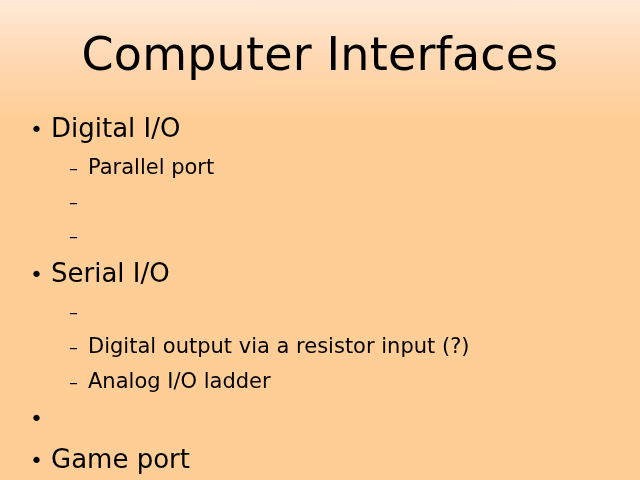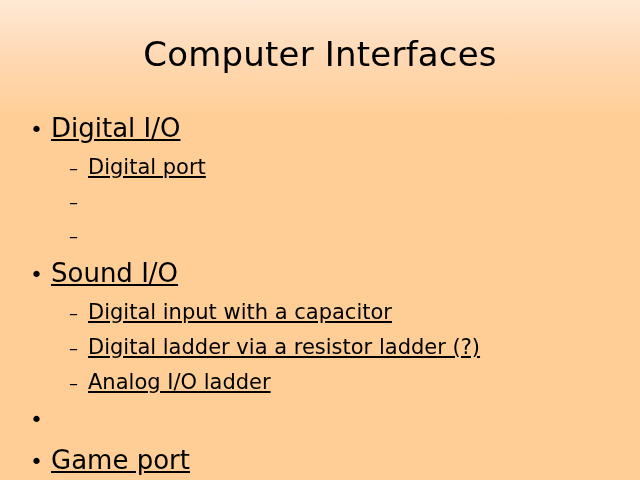--- a/index.html
+++ b/index.html
@@ -25,21 +25,21 @@
                 #ffce96 480px);
     overflow: hidden;
   }
 
   #slide-title {
     position: absolute;
     top: 33px;
     left: 0;
     width: 640px;
     text-align: center;
-    font-size: 34px;
+    font-size: 46px;
     line-height: 42px;
     color: #000000;
     font-weight: normal;
     letter-spacing: 0.2px;
     white-space: nowrap;
   }
 
   #outline {
     position: absolute;
     top: 108px;
@@ -80,56 +80,54 @@
   }
 
   .marker {
     display: inline-block;
     text-align: left;
     color: #000000;
   }
 
   .label {
     white-space: nowrap;
-    text-decoration: underline;
   }
 </style>
 </head>
 <body>
 
 <div id="slide">
 
   <div id="slide-title">Computer Interfaces</div>
 
   <div id="outline">
       <div class="item level1">
         <span class="marker">•</span>
         <span class="label">Digital I/O</span>
       </div>
       <div class="item level2">
         <span class="marker">–</span>
-        <span class="label">Digital port</span>
+        <span class="label">Parallel port</span>
       </div>
       <div class="item level2">
         <span class="marker">–</span>
       </div>
       <div class="item level2">
         <span class="marker">–</span>
       </div>
       <div class="item level1">
         <span class="marker">•</span>
-        <span class="label">Sound I/O</span>
+        <span class="label">Serial I/O</span>
       </div>
       <div class="item level2">
         <span class="marker">–</span>
-        <span class="label">Digital input with a capacitor</span>
       </div>
       <div class="item level2">
         <span class="marker">–</span>
-        <span class="label">Digital ladder via a resistor ladder (?)</span>
+        <span class="label">Digital output via a resistor input (?)</span>
       </div>
       <div class="item level2">
         <span class="marker">–</span>
         <span class="label">Analog I/O ladder</span>
       </div>
       <div class="item level1">
         <span class="marker">•</span>
       </div>
       <div class="item level1">
         <span class="marker">•</span>

